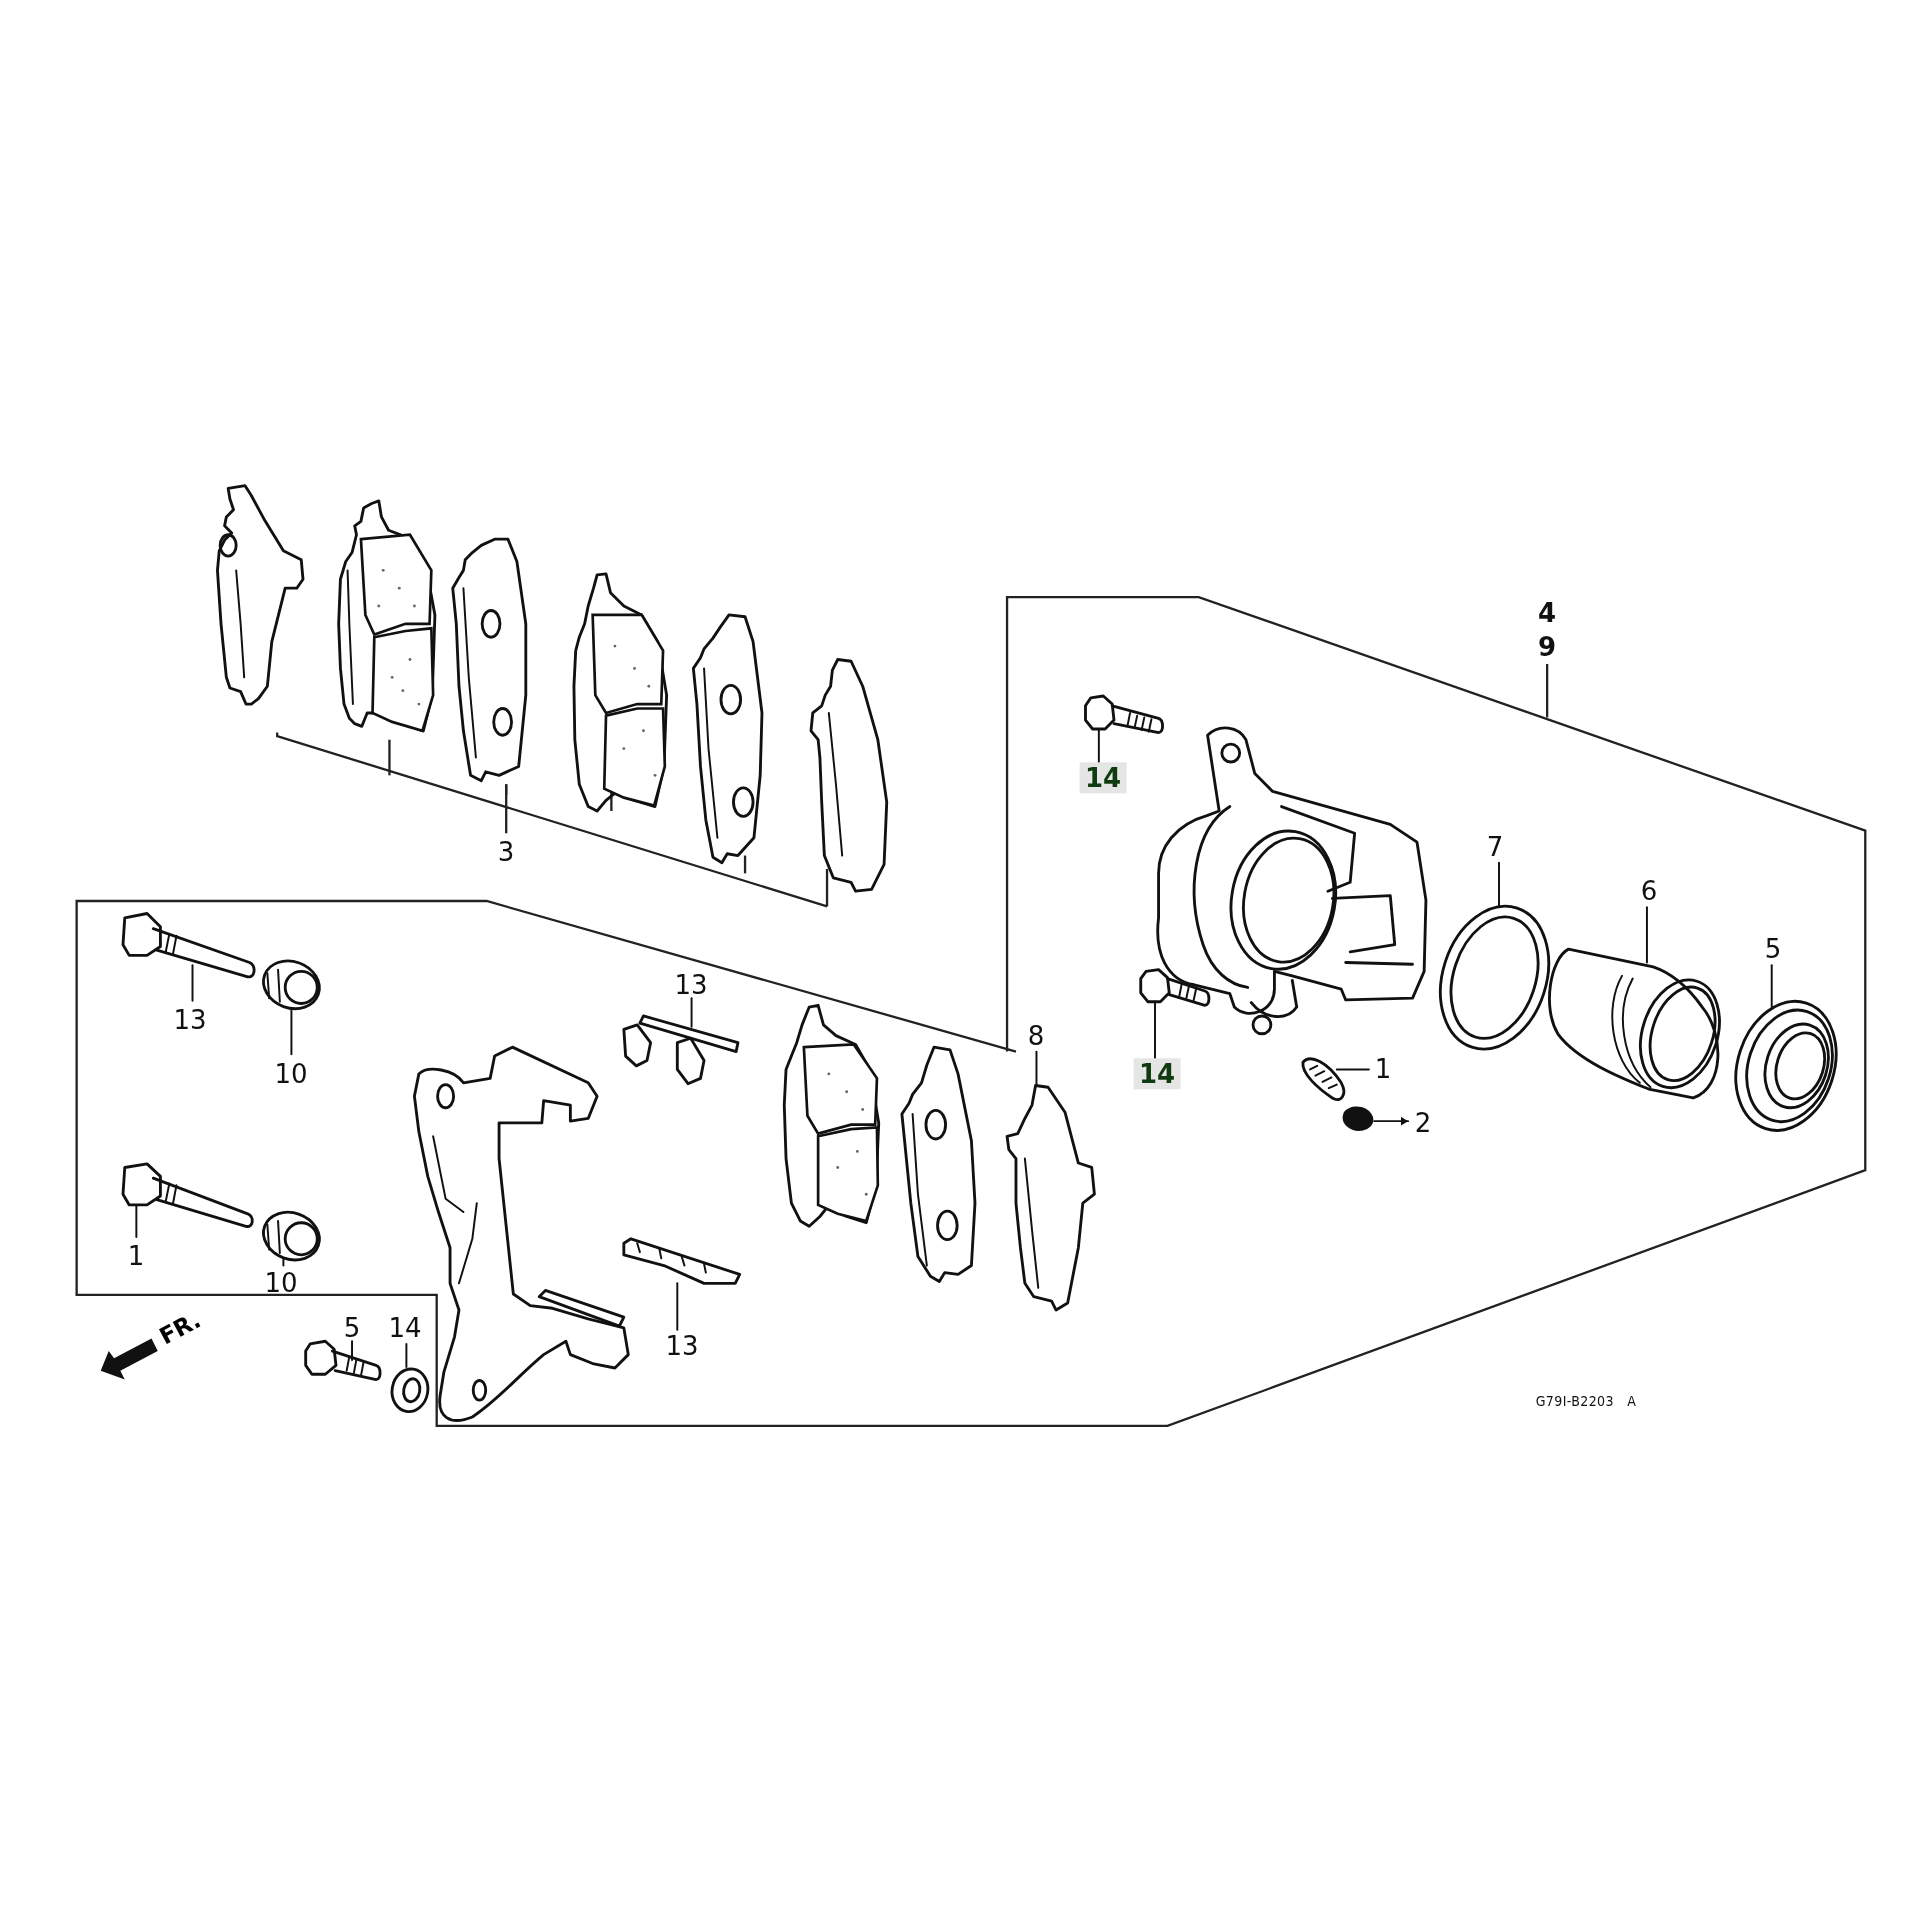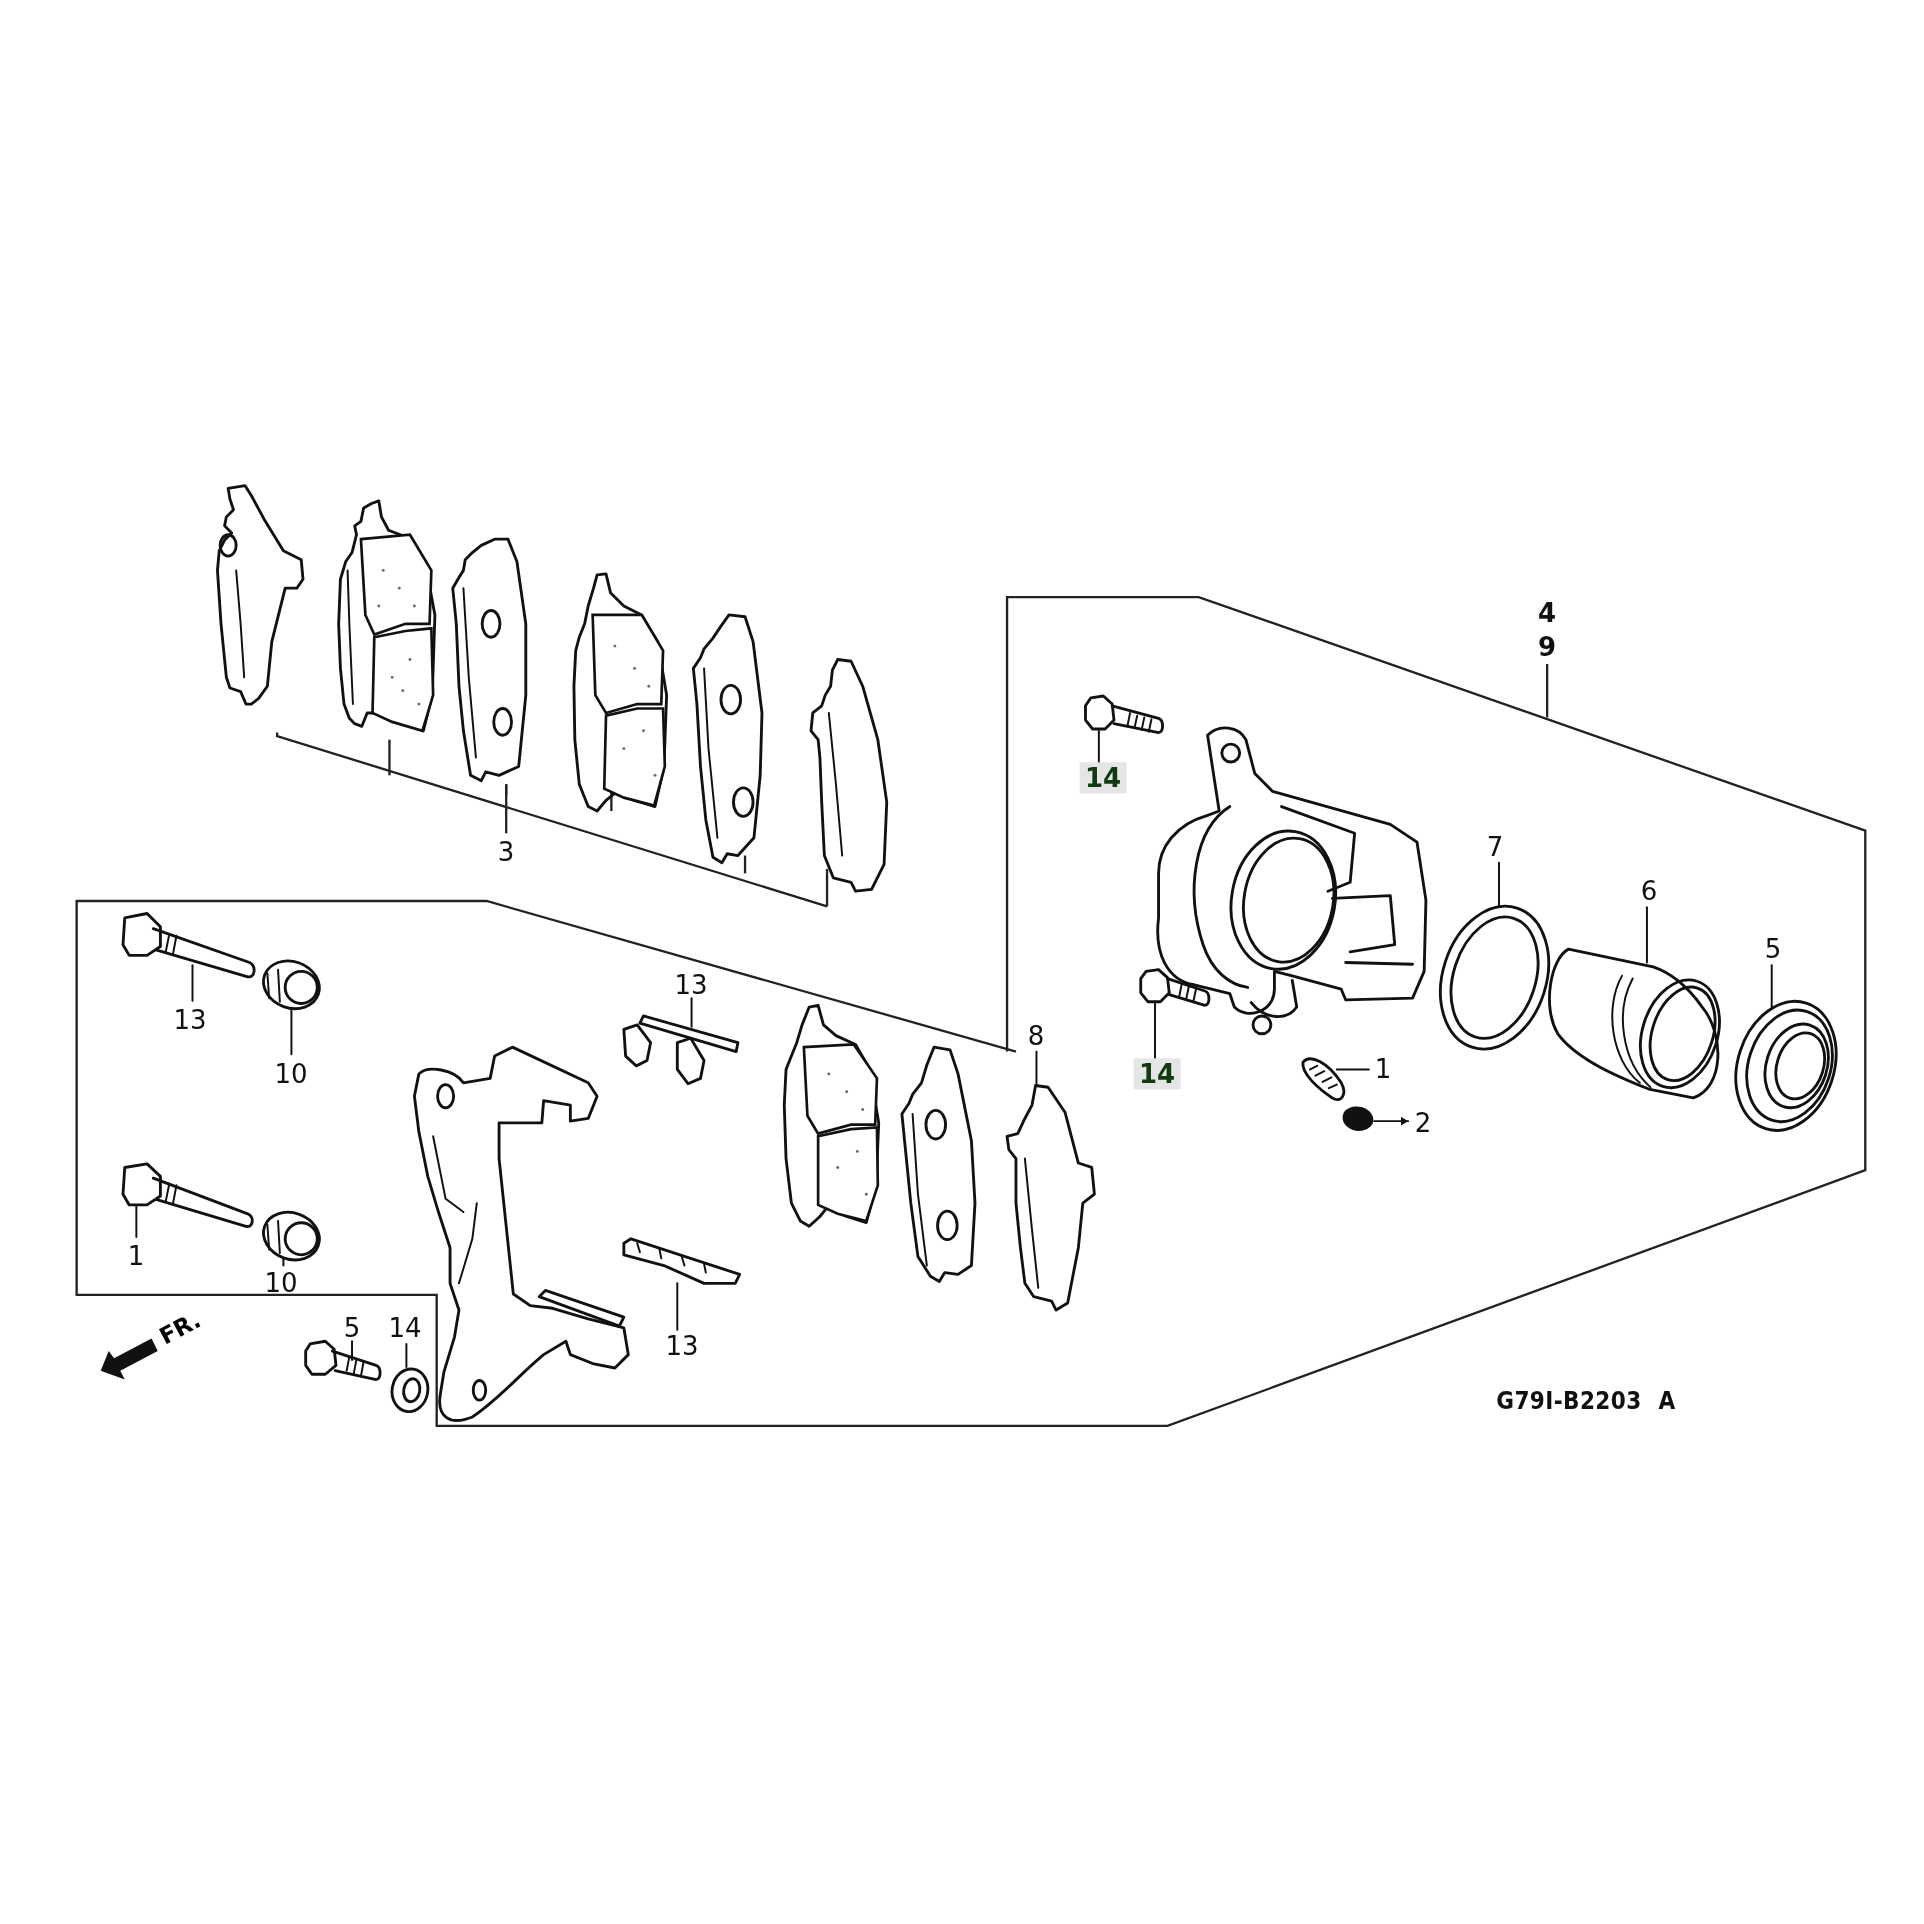--- a/index.html
+++ b/index.html
@@ -9,22 +9,22 @@
   .ln { fill: none; stroke: #111; stroke-width: 3.2; stroke-linejoin: round; stroke-linecap: round; }
   .ln-thin { fill: none; stroke: #111; stroke-width: 2.2; stroke-linecap: round; }
   .box { fill: none; stroke: #222; stroke-width: 2.6; }
   .friction { fill: #fff; stroke: #111; stroke-width: 3; }
   .dot { fill: #666; }
   .solid { fill: #111; }
   .callout { position: absolute; font-family: "DejaVu Sans", sans-serif; font-size: 26px;
              color: #111; line-height: 1; transform: translate(-50%, -50%); white-space: nowrap; }
   .callout.hl { background: #e5e5e5; padding: 2.7px 5.3px; font-weight: bold; color: #103a10; }
   .callout.bold { font-weight: bold; }
-  .code { position: absolute; font-family: "DejaVu Sans Condensed", "DejaVu Sans", sans-serif; font-size: 24px;
-          font-weight: bold; color: #111; transform: translate(-50%, -50%); letter-spacing: 0.4px; white-space: nowrap; }
+  .code { position: absolute; font-family: "DejaVu Sans Condensed", "DejaVu Sans", sans-serif; font-size: 14px;
+          font-weight: normal; color: #111; transform: translate(-50%, -50%); letter-spacing: 0.4px; white-space: nowrap; }
   .fr-label { position: absolute; font-family: "DejaVu Sans", sans-serif; font-weight: bold; font-size: 23px;
               color: #000; transform: translate(-50%, -50%) rotate(-28deg); }
 </style>
 </head>
 <body>
 
 <svg id="diagram" viewBox="0 0 2160 2160" xmlns="http://www.w3.org/2000/svg">
 
   <g>
     <polyline class="box" points="311,822 311,826 928,1017"></polyline>

